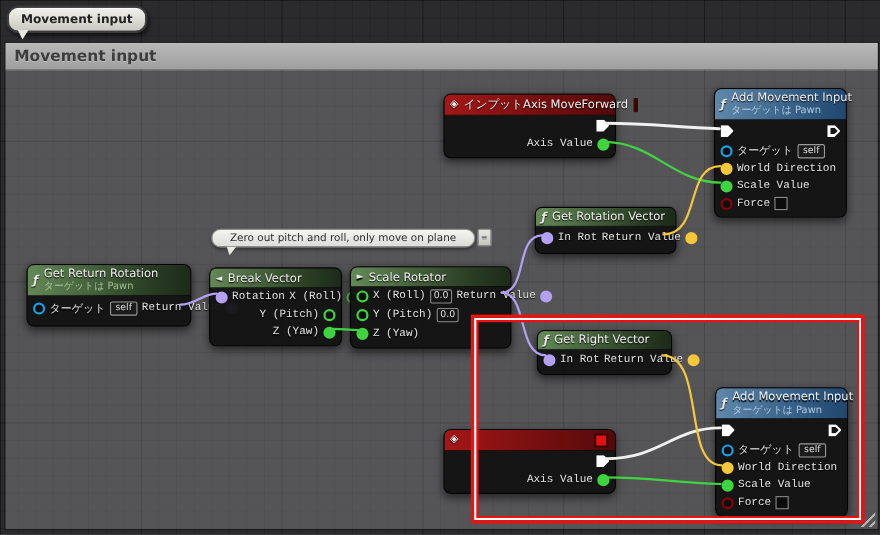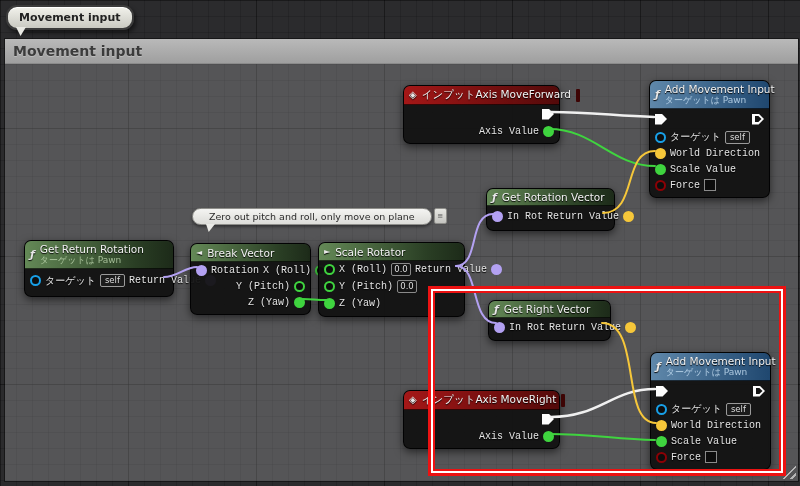--- a/index.html
+++ b/index.html
@@ -273,21 +273,20 @@
     <span class="g">
       <span class="lbl">Return Value</span>
       <i class="pc on" style="--c:var(--pin-vector)"></i>
     </span>
   </div>
 </div>
 
 <div class="node" style="left:403px;top:390px;width:155px">
   <div class="hdr hdr-red" style="height:16px">
     <span class="ic ev">◈</span>
-    <span class="t">インプットAxis MoveRight</span>
     <span class="evbadge"></span>
   </div>
   <div class="row r" style="height:18px">
     <span class="px"></span>
   </div>
   <div class="row r" style="height:16px">
     <span class="lbl">Axis Value</span>
     <i class="pc on" style="--c:var(--pin-float)"></i>
   </div>
 </div>

